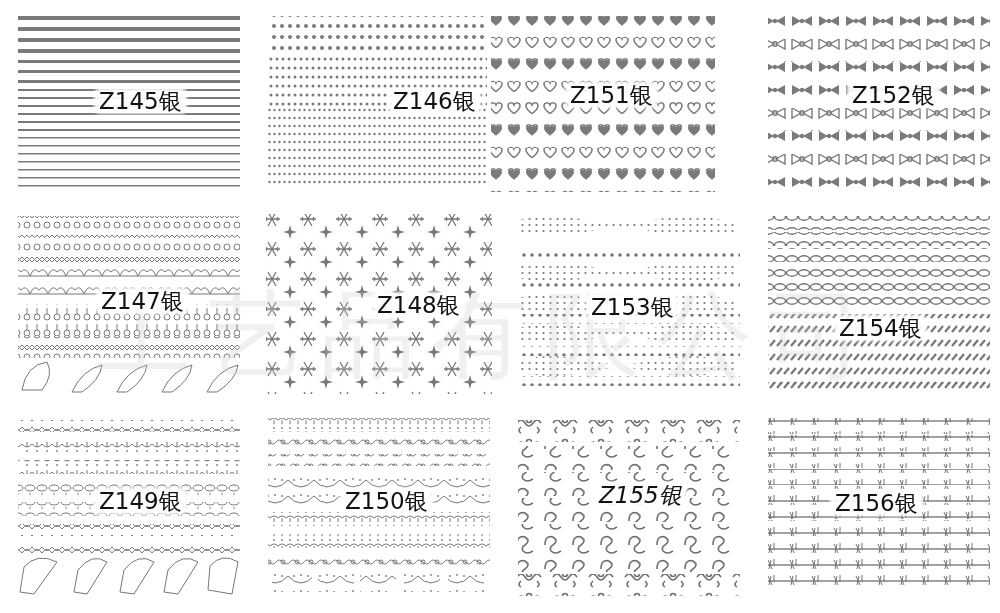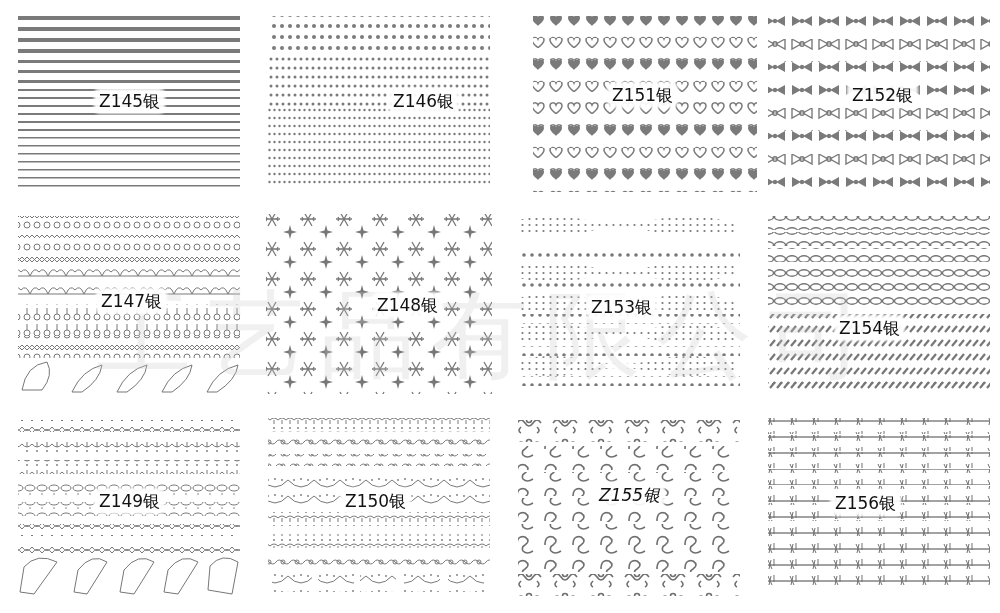--- a/index.html
+++ b/index.html
@@ -1,19 +1,19 @@
 <!DOCTYPE html>
 <html><head>
 <meta charset="utf-8">
 <style>
   html,body{margin:0;padding:0;background:#ffffff;}
   body{width:1000px;height:613px;position:relative;overflow:hidden;font-family:"DejaVu Sans",sans-serif;}
   .sheet{position:absolute;width:232px;height:186px;background:#ffffff;overflow:hidden;}
   .sheet svg{position:absolute;left:0;top:0;width:232px;height:186px;}
-  .label{position:absolute;font-size:17px;color:#111;background:rgba(255,255,255,0.92);padding:0 3px;border-radius:4px;line-height:22px;white-space:nowrap;z-index:3;box-shadow:0 0 3px 2px rgba(255,255,255,0.95);}
+  .label{position:absolute;font-size:23px;color:#111;background:rgba(255,255,255,0.92);padding:0 3px;border-radius:4px;line-height:22px;white-space:nowrap;z-index:3;box-shadow:0 0 3px 2px rgba(255,255,255,0.95);}
   .watermark{position:absolute;left:96px;top:280px;width:900px;height:110px;font-size:96px;line-height:110px;color:rgba(200,200,200,0.28);letter-spacing:16px;white-space:nowrap;z-index:2;pointer-events:none;font-family:"DejaVu Sans",sans-serif;}
 </style>
 </head>
 <body>
 
 <div class="sheet" style="left:12px;top:10px;">
   <svg viewBox="0 0 232 186">
     <g fill="#7a7a7a">
       <rect x="6" y="6" width="222" height="4"></rect>
         <rect x="6" y="17" width="222" height="4"></rect>
@@ -53,21 +53,21 @@
           <circle cx="2.5" cy="4" r="1.2" fill="#7a7a7a"></circle>
         </pattern>
     </defs>
     <rect x="6" y="6" width="222" height="36" fill="url(#d1)"></rect>
     <rect x="6" y="42" width="222" height="54" fill="url(#d2)"></rect>
     <rect x="6" y="96" width="222" height="80" fill="url(#d3)"></rect>
   </svg>
   <span class="label" style="left:84px;top:80px;margin-left:44px;">Z146银</span>
 </div>
 
-<div class="sheet" style="left:529px;top:10px;">
+<div class="sheet" style="left:487px;top:10px;">
   <svg viewBox="0 0 232 186">
     <defs>
       <path id="hf" d="M0,3 C0,-1 5,-1 6,2 C7,-1 12,-1 12,3 C12,7 6,10 6,11 C6,10 0,7 0,3Z"></path>
       <pattern id="ph1" width="18" height="22" patternUnits="userSpaceOnUse">
           <use href="#hf" x="3" y="5" fill="#7a7a7a"></use>
         </pattern>
       <pattern id="ph2" width="18" height="22" patternUnits="userSpaceOnUse">
           <use href="#hf" x="3" y="5" fill="none" stroke="#7a7a7a" stroke-width="1.5"></use>
         </pattern>
     </defs>

